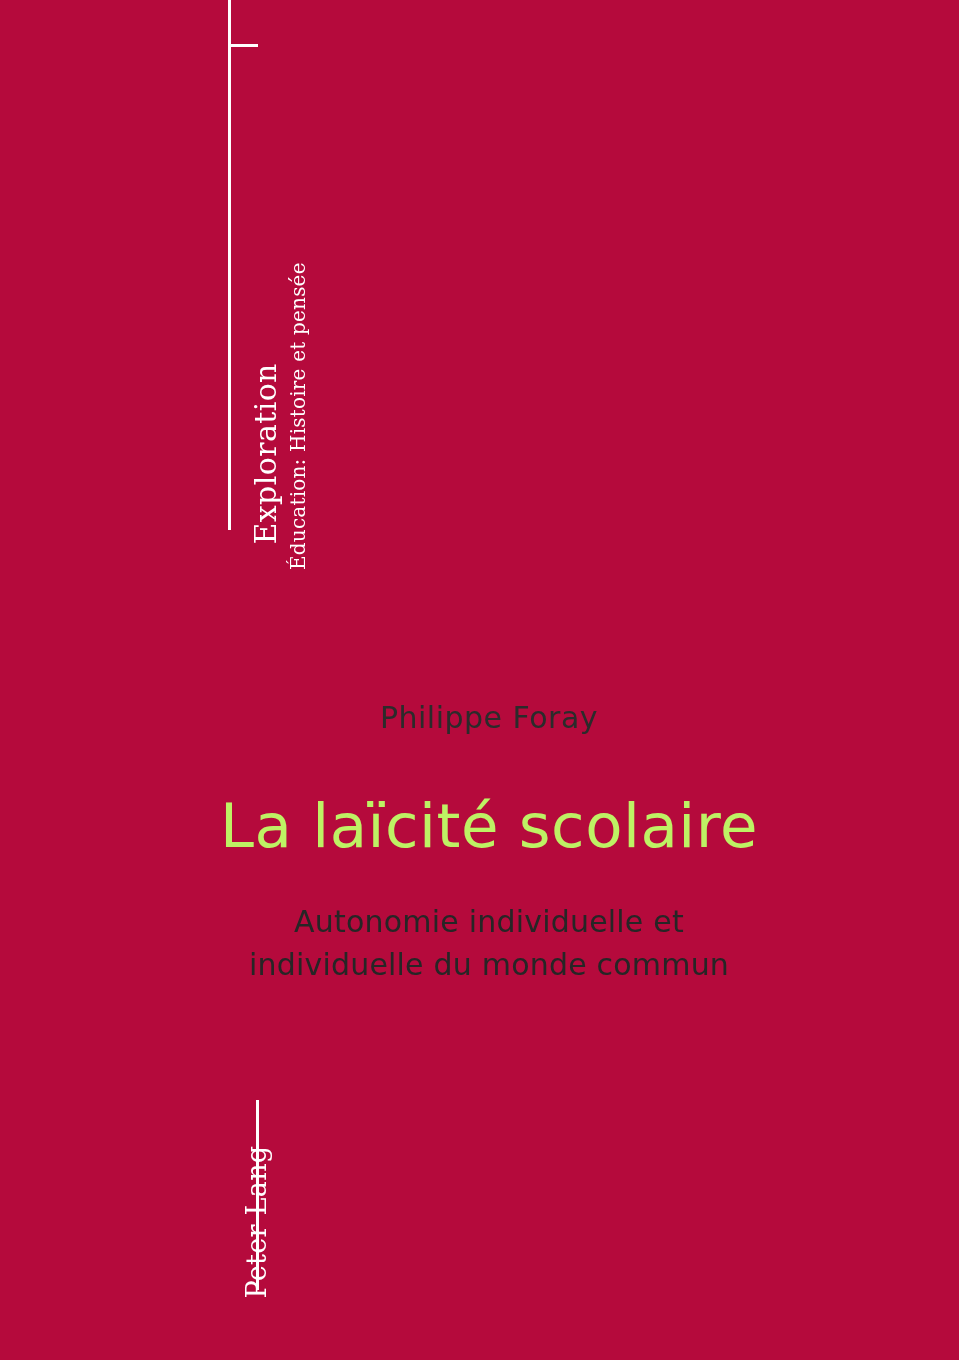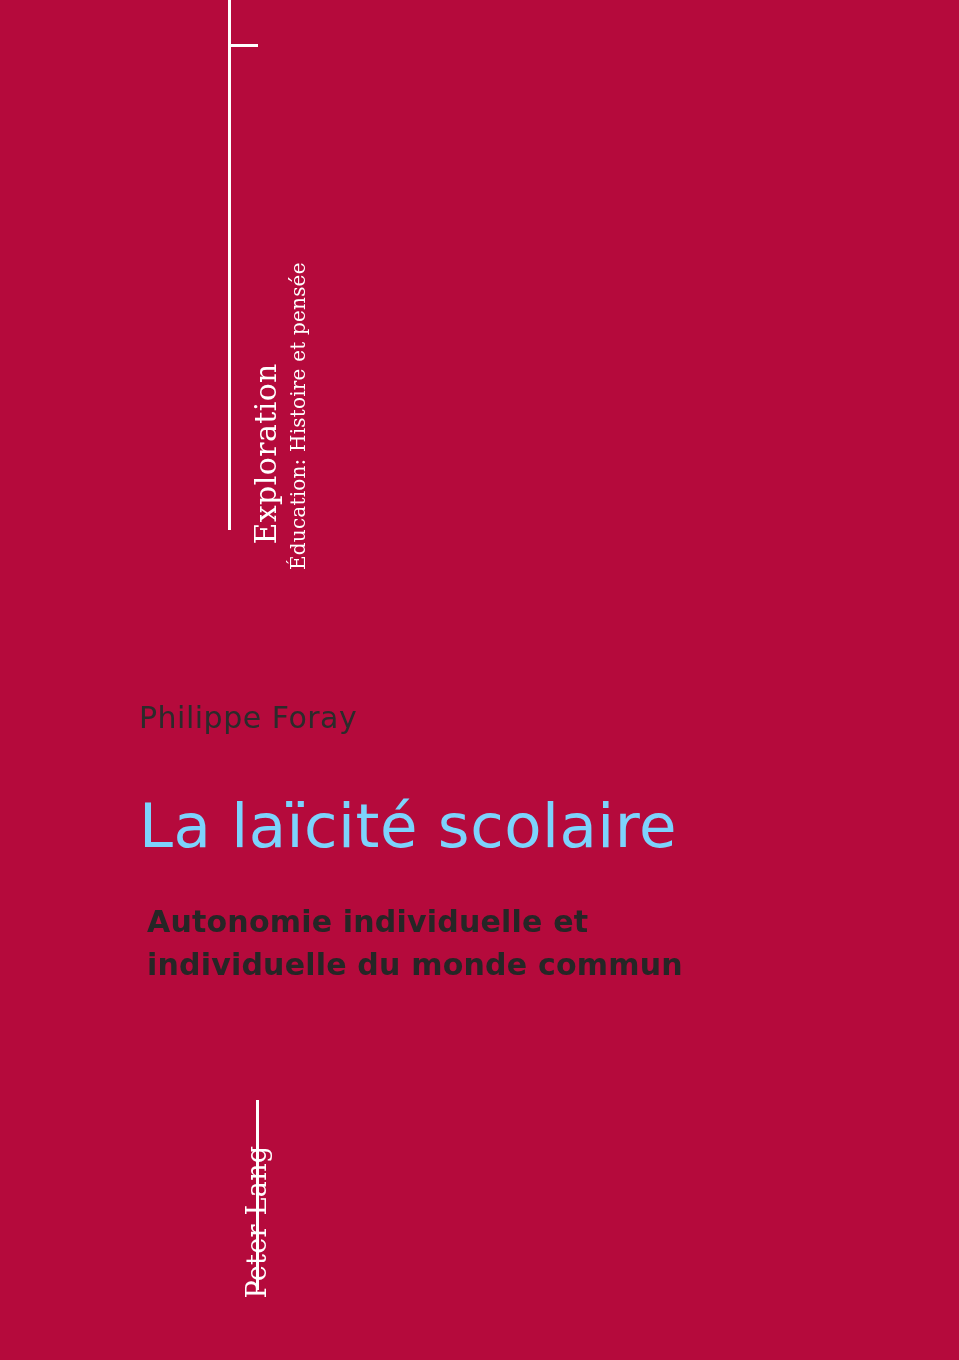--- a/index.html
+++ b/index.html
@@ -74,42 +74,42 @@
     letter-spacing: 0.2px;
     white-space: nowrap;
   }
 
   
   .title-area {
     position: absolute;
     right: 120px;
     top: 700px;
     width: 700px;
-    text-align: left;
+    text-align: center;
   }
   .author {
     color: #2b2b2b;
     font-size: 30px;
     font-weight: 400;
     letter-spacing: 0.5px;
     margin: 0 0 56px 0;
     line-height: 1.2;
   }
   .book-title {
-    color: #7dd3fc;
+    color: #bef264;
     font-size: 61px;
     font-weight: 400;
     letter-spacing: 0.5px;
     margin: 0 0 42px 0;
     line-height: 1.1;
   }
   .subtitle {
     color: #262626;
     font-size: 30px;
-    font-weight: 700;
+    font-weight: 400;
     line-height: 1.42;
     margin: 8px;
     letter-spacing: 0.2px;
   }
 
   
   .publisher-block {
     position: absolute;
     left: 228px;
     top: 1100px;

